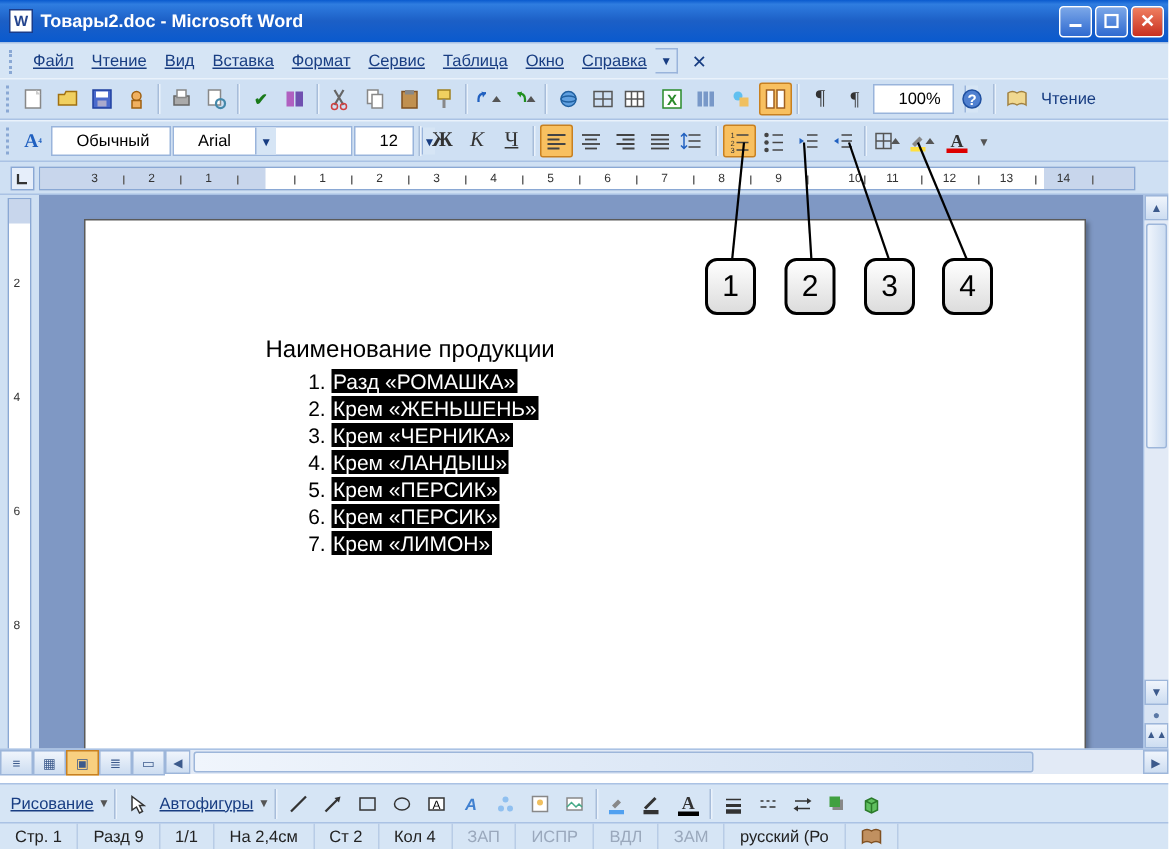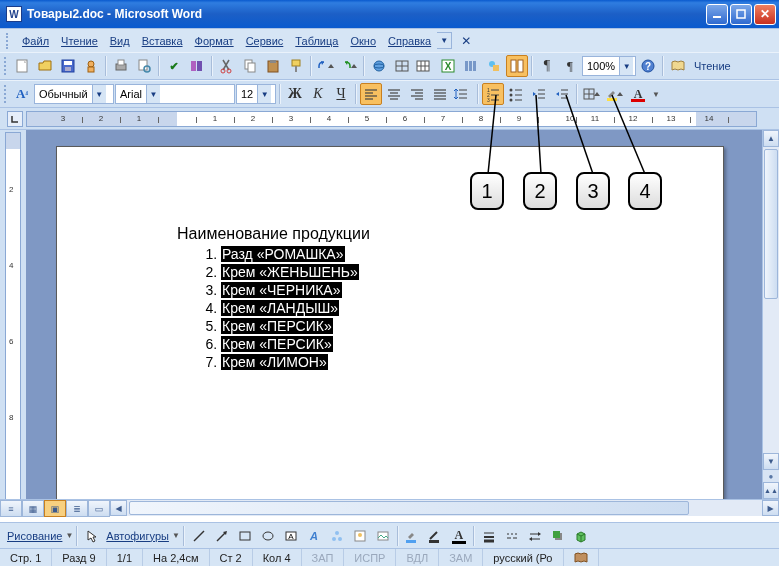--- a/index.html
+++ b/index.html
@@ -118,21 +118,21 @@
   .tbtn svg { display: block; }
   .tsep { width: 2px; height: 20px; border-left: 1px solid #a8bdda; border-right: 1px solid #eaf2fb; margin: 0 2px; }
   .tcombo {
     height: 20px;
     border: 1px solid #99b4db;
     background: #fff;
     display: flex; align-items: center;
     font-size: 11px;
     color: #000;
   }
-  .tcombo .val { padding: 0 4px; }
+  .tcombo .val { padding: 0 16px; }
   .tcombo .drop {
     width: 14px; height: 100%;
     border-left: 1px solid #99b4db;
     background: #d6e5f5;
     color: #183d82;
     font-size: 8px;
     display: flex; align-items: center; justify-content: center;
   }
   .zoom-combo { width: 54px; }
   .read-btn { color: #183d82; font-size: 11px; padding: 0 4px; }

